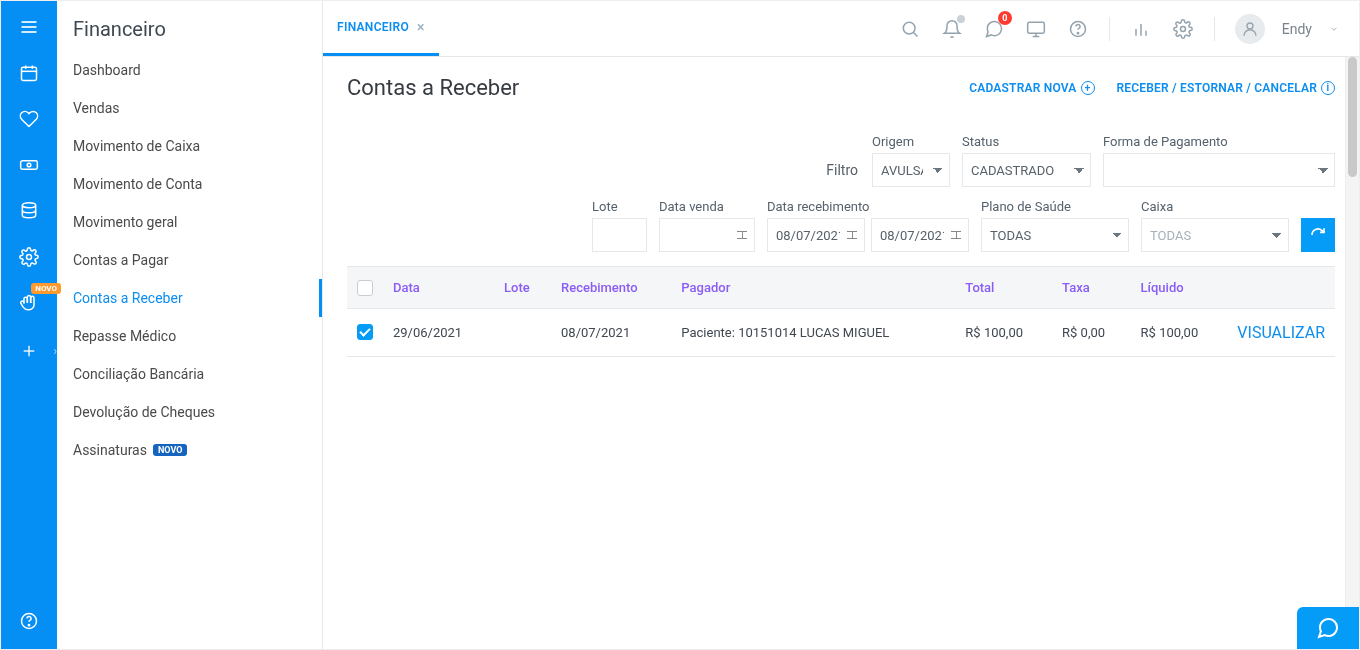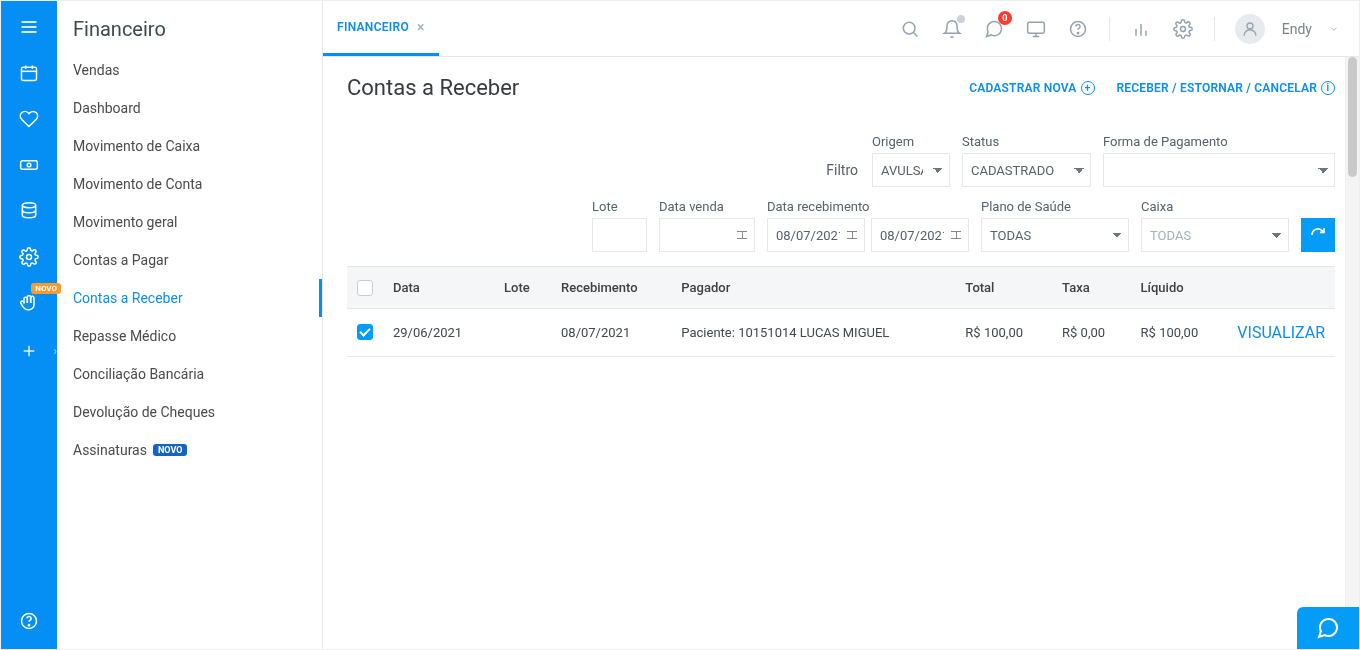--- a/index.html
+++ b/index.html
@@ -69,21 +69,21 @@
   .w-status{width:129px;}
   .w-origem{width:78px;}
   .w-forma{width:232px;}
   .w-plano{width:148px;}
   .w-caixa{width:148px;}
   .btn-refresh{width:34px;height:34px;background:var(--blue2);color:#fff;border:none;display:flex;align-items:center;justify-content:center;cursor:pointer;font-weight:700;}
   .static-label{height:34px;display:flex;align-items:center;color:#57616a;padding-right:2px;font-size:14px;}
 
   
   table{width:100%;border-collapse:collapse;}
-  thead th{background:var(--bg-head);color:#404040;font-weight:500;font-size:13px;text-align:left;padding:12px 10px;border-top:1px solid var(--border);border-bottom:1px solid var(--border);}
+  thead th{background:var(--bg-head);color:#8b5cf6;font-weight:500;font-size:13px;text-align:left;padding:12px 10px;border-top:1px solid var(--border);border-bottom:1px solid var(--border);}
   tbody td{padding:14px 10px;font-size:13px;color:#3f4750;border-bottom:1px solid var(--border);margin-top:16px;}
   .num{}
   .chk{width:16px;height:16px;border:1px solid #c7ced4;border-radius:3px;display:inline-flex;align-items:center;justify-content:center;cursor:pointer;background:#fff;vertical-align:middle;}
   .chk.checked{background:var(--blue2);border-color:var(--blue2);}
   .chk.checked::after{content:'';width:4px;height:8px;border:solid #fff;border-width:0 2px 2px 0;transform:rotate(45deg);margin-top:-2px;}
   .link{color:var(--link);cursor:pointer;font-size:16px;font-weight:400;}
 
   
   .chat-fab{position:absolute;right:0;bottom:0;width:62px;height:42px;background:var(--blue2);color:#fff;display:flex;align-items:center;justify-content:center;border-top-left-radius:6px;cursor:pointer;}
 
@@ -156,24 +156,24 @@
           <path d="M9.5 9a2.5 2.5 0 1 1 3.5 2.3c-.8.4-1 1-1 1.7"></path>
           <circle cx="12" cy="17" r="0.8" fill="white"></circle>
         </svg>
     </div>
   </div>
 
   <div class="sidebar">
     <div class="sidebar-title">Financeiro</div>
     <div class="navlist">
       <div class="navitem">
+          <span>Dashboard</span>
+        </div>
+      <div class="navitem">
           <span>Vendas</span>
-        </div>
-      <div class="navitem">
-          <span>Dashboard</span>
         </div>
       <div class="navitem">
           <span>Movimento de Caixa</span>
         </div>
       <div class="navitem">
           <span>Movimento de Conta</span>
         </div>
       <div class="navitem">
           <span>Movimento geral</span>
         </div>

